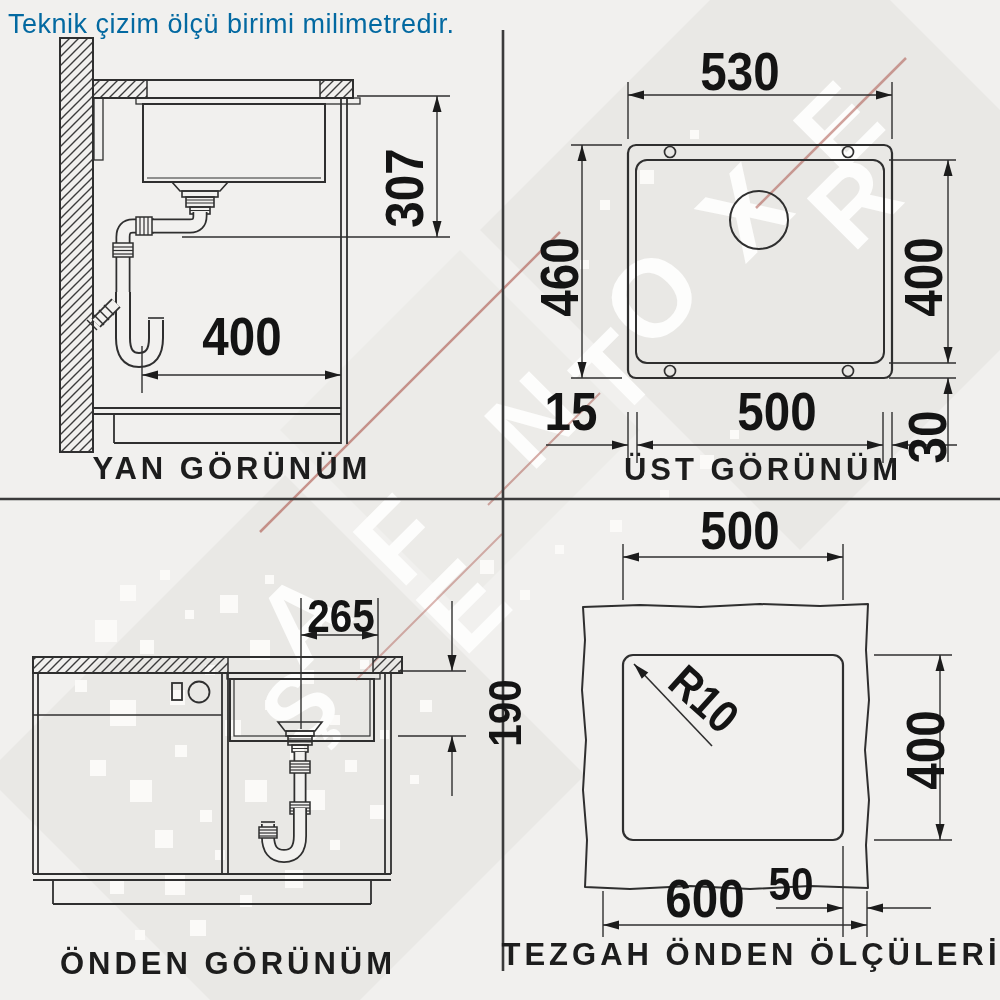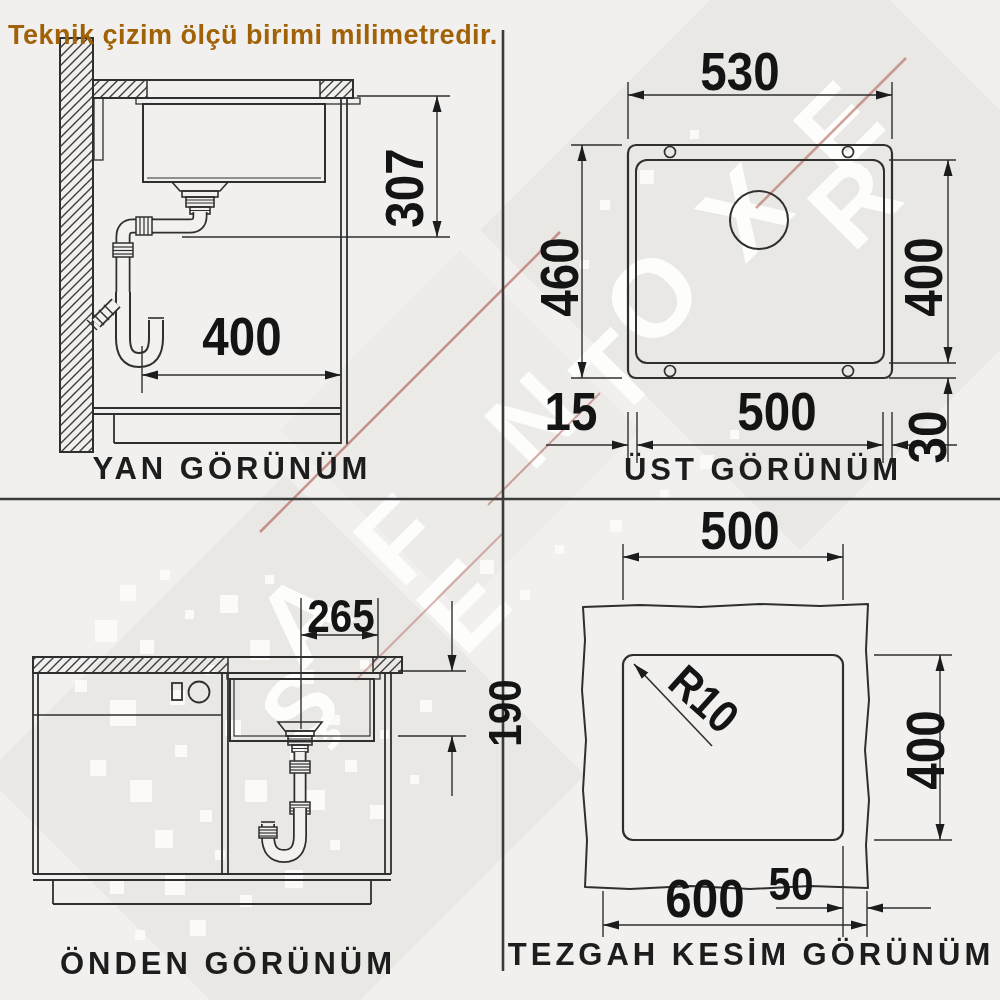--- a/index.html
+++ b/index.html
@@ -2,22 +2,22 @@
 <html><head>
 <meta charset="utf-8">
 <style>
   html,body{margin:0;padding:0;background:#ddd;}
   #canvas{position:relative;width:1000px;height:1000px;background:#f1f0ee;overflow:hidden;
           font-family:"Liberation Sans",sans-serif;}
   #canvas svg{position:absolute;left:0;top:0;}
   .layer{position:absolute;left:0;top:0;width:1000px;height:1000px;}
   .wm-letter{position:absolute;font-weight:700;color:#fdfdfc;line-height:1;
              transform:translate(-50%,-50%) rotate(-45deg);user-select:none;}
-  .title{position:absolute;left:8px;top:20px;font-size:27px;font-weight:700;
-         letter-spacing:.5px;color:#a16207;white-space:nowrap;}
+  .title{position:absolute;left:8px;top:9px;font-size:27px;font-weight:400;
+         letter-spacing:.5px;color:#0369a1;white-space:nowrap;}
   .vlabel{position:absolute;font-size:31px;font-weight:700;letter-spacing:4px;color:#1d1d1d;
           transform:translate(-50%,-50%);white-space:nowrap;}
   .dim{position:absolute;font-weight:700;color:#141414;white-space:nowrap;line-height:1;}
   .d-big{font-size:54px;}
   .d-med{font-size:46px;}
   .r0 {transform:translate(-50%,-50%) scaleX(.88);}
   .r90{transform:translate(-50%,-50%) rotate(-90deg) scaleX(.88);}
   .r42{transform:translate(-50%,-50%) rotate(42deg) scaleX(.88);}
 </style>
 </head>
@@ -363,21 +363,21 @@
       </g>
     </g>
   </svg>
 
   <div class="layer">
     <div class="title">Teknik çizim ölçü birimi milimetredir.</div>
 
     <div class="vlabel" style="left:232px;top:469px">YAN GÖRÜNÜM</div>
     <div class="vlabel" style="left:228px;top:964px">ÖNDEN GÖRÜNÜM</div>
     <div class="vlabel" style="left:763px;top:470px">ÜST GÖRÜNÜM</div>
-    <div class="vlabel" style="left:751px;top:955px">TEZGAH KESİM GÖRÜNÜM</div>
+    <div class="vlabel" style="left:751px;top:955px">TEZGAH ÖNDEN ÖLÇÜLERİ</div>
 
     <div class="dim d-big r90" style="left:404px;top:188px">307</div>
     <div class="dim d-big r0" style="left:242px;top:336px">400</div>
 
     <div class="dim d-big r0" style="left:740px;top:71px">530</div>
     <div class="dim d-big r90" style="left:559px;top:277px">460</div>
     <div class="dim d-big r90" style="left:923px;top:277px">400</div>
     <div class="dim d-big r0" style="left:571px;top:411px">15</div>
     <div class="dim d-big r0" style="left:777px;top:411px">500</div>
     <div class="dim d-big r90" style="left:927px;top:437px">30</div>

